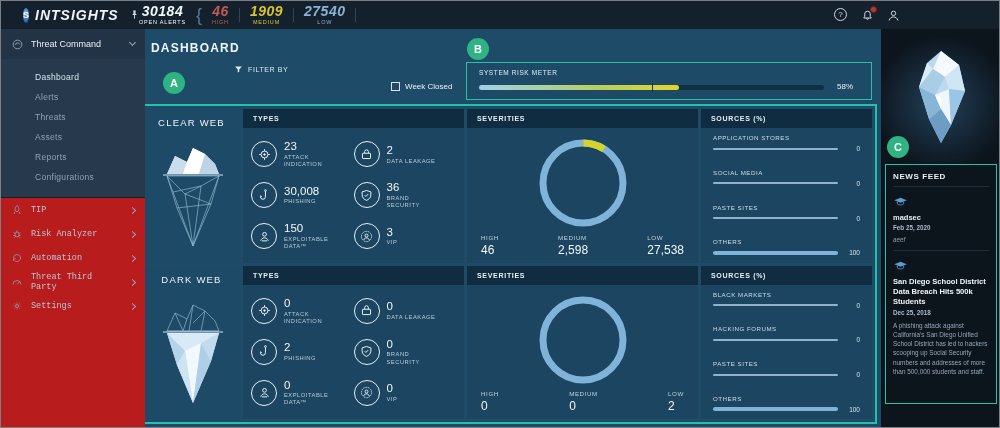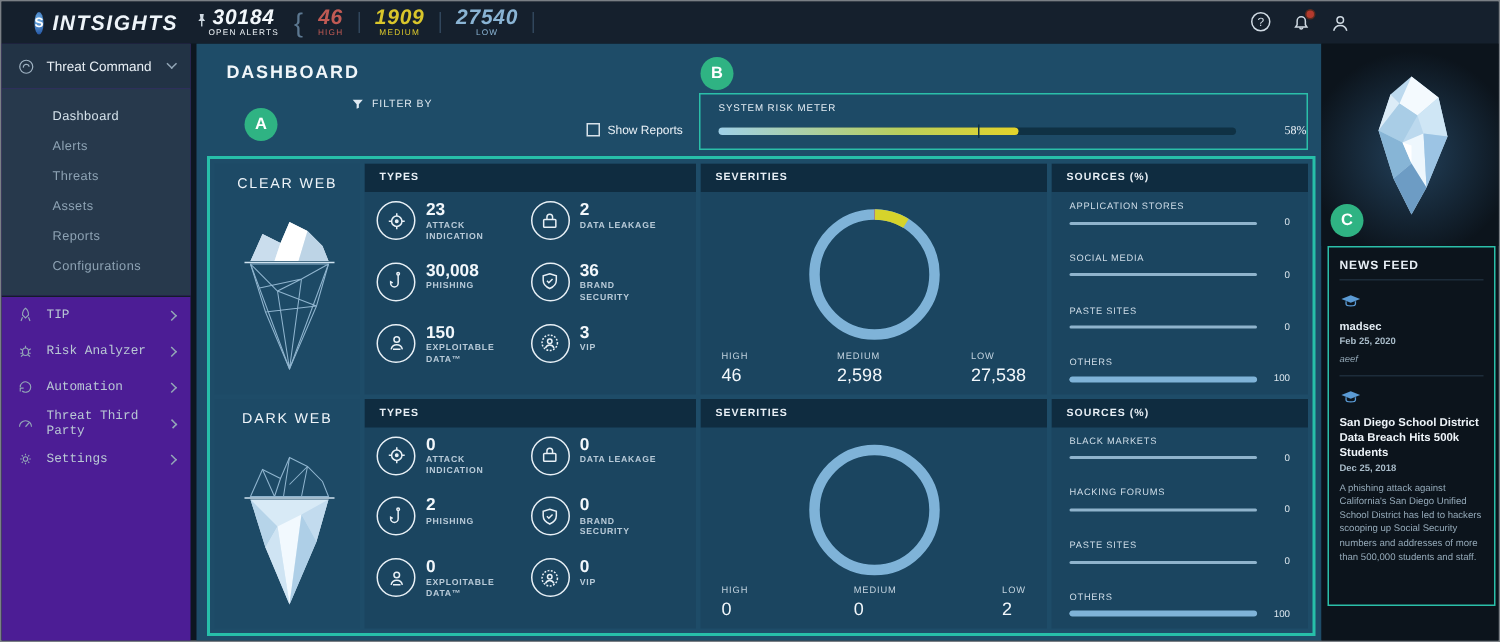--- a/index.html
+++ b/index.html
@@ -22,21 +22,21 @@
   .stat.low  .v, .stat.low  .l { color:#8ab4d4; }
   .brace { color:#5c7891; font-size:18px; font-weight:200; }
   .vdiv { width:1px; height:14px; background:#31465c; }
   .top-icons { position:absolute; right:100px; top:0; height:28px; display:flex; align-items:center; gap:11px; }
   .tico { width:15px; height:15px; color:#cfd9e2; position:relative; cursor:pointer; }
   .tico svg { width:15px; height:15px; stroke:#cfd9e2; fill:none; stroke-width:1.6; }
   .badge-dot { position:absolute; top:-2px; right:-2px; width:7px; height:7px; border-radius:50%; background:#b43a2e; border:1px solid #5c2a1e; }
   .help-circle { width:13px; height:13px; border:1.2px solid #cfd9e2; border-radius:50%; font-size:8px; display:flex; align-items:center; justify-content:center; color:#cfd9e2; }
 
   
-  .sidebar { position:absolute; left:0; top:28px; width:126px; height:400px; background:#4c1d95; z-index:4; }
+  .sidebar { position:absolute; left:0; top:28px; width:144px; height:400px; background:#b91c1c; z-index:4; }
   .side-head { display:flex; align-items:center; gap:7px; height:30px; padding:0 10px; color:#e8eff5; font-size:9px; cursor:pointer; background:#223345; }
   .side-head svg { width:13px; height:13px; stroke:#9fb2c2; fill:none; stroke-width:1.5; flex:0 0 auto; }
   .submenu { background:#27394c; padding:8px 0 10px 0; }
   .subitem { padding:5px 0 5px 34px; font-size:8.5px; color:#8ea3b4; letter-spacing:.3px; cursor:pointer; }
   .subitem.active { color:#d6e3ec; }
   .side-sec { border-top:1px solid #131d28; }
   .sideitem { display:flex; align-items:center; gap:8px; height:24px; padding:0 10px; color:#b9c8d4; font-size:8.5px; cursor:pointer;font-family:Liberation Mono, monospace; }
   .sideitem svg { width:12px; height:12px; stroke:#93a7b7; fill:none; stroke-width:1.5; flex:0 0 auto; }
   .chev { margin-left:auto; width:5px; height:5px; border-right:1.4px solid #93a7b7; border-bottom:1.4px solid #93a7b7; }
   .chev.right { transform:rotate(-45deg); }
@@ -51,31 +51,31 @@
   .fbtn { width:47px; height:17px; background:#141f2b; color:#e8eff5; font-size:8px; display:flex; align-items:center; justify-content:center; border-radius:2px; cursor:pointer; }
   .showclosed { position:absolute; left:260px; top:53px; display:flex; align-items:center; gap:5px; color:#eaf1f7; font-size:8px; cursor:pointer; }
   .cbx { width:9px; height:9px; border:1px solid #d7e2ea; background:transparent; }
   .ann { position:absolute; width:22px; height:22px; border-radius:50%; background:#2fb383; color:#fff; font-size:11px; font-weight:bold; display:flex; align-items:center; justify-content:center; z-index:6; }
 
   .riskmeter { position:absolute; left:335px; top:33px; width:406px; height:38px; border:1px solid #2bbfa9; background:#1d4a66; }
   .rm-title { position:absolute; left:12px; top:6px; color:#e4edf4; font-size:6.5px; letter-spacing:.6px; }
   .rm-track { position:absolute; left:12px; top:22px; width:345px; height:5px; background:#0f3144; border-radius:3px; }
   .rm-fill { height:5px; border-radius:3px; background:linear-gradient(90deg,#9fd0e8,#b8cf5e 60%,#e3d32a); }
   .rm-mark { position:absolute; left:50%; top:-2px; width:1px; height:9px; background:#0f3144; }
-  .rm-val { position:absolute; right:0; top:19px; color:#eaf1f7; font-size:8px;font-family:Liberation Serif, serif; }
+  .rm-val { position:absolute; right:18px; top:19px; color:#eaf1f7; font-size:8px; }
 
   .grid { position:absolute; left:7px; top:75px; width:739px; height:320px; border:2px solid #27bfa9; background:#1e4c68; padding:3px; display:grid; grid-template-rows:1fr 1fr; gap:3px; }
   .row { display:grid; grid-template-columns:97px 221px 231px 1fr; gap:3px; }
   .cell { background:#1b4560; position:relative; overflow:hidden; }
   .labelcol { background:#1d4a66; display:flex; flex-direction:column; align-items:center; padding-top:8px; }
   .weblabel { color:#eef4f9; font-size:9.5px; letter-spacing:1.2px; margin-bottom:4px; }
   .panel-h { height:19px; background:#0f2c40; color:#e8eff5; font-size:7px; font-weight:bold; letter-spacing:.7px; display:flex; align-items:center; padding-left:10px; }
 
   .types-body { display:grid; grid-template-columns:1fr 1fr; grid-template-rows:1fr 1fr 1fr; padding:6px 8px; height:calc(100% - 19px); }
-  .titem { display:flex; align-items:flex-start; gap:7px;font-weight:bold; }
+  .titem { display:flex; align-items:center; gap:7px; }
   .ticon { width:26px; height:26px; border:1.3px solid #e8f0f6; border-radius:50%; display:flex; align-items:center; justify-content:center; flex:0 0 auto; }
   .ticon svg { width:15px; height:15px; stroke:#e8f0f6; fill:none; stroke-width:1.6; }
   .tval { color:#f2f7fb; font-size:11.5px; line-height:1.1; }
   .tlab { color:#b9cbd9; font-size:5.8px; letter-spacing:.5px; max-width:58px; line-height:1.25; margin-top:1px; }
 
   .sev-body { height:calc(100% - 19px); position:relative; }
   .donut { position:absolute; left:50%; top:7px; transform:translateX(-50%); }
   .sev-stats { position:absolute; left:0; right:0; bottom:6px; display:flex; justify-content:space-between; padding:0 14px; }
   .sev-stat .sl { color:#c3d3df; font-size:6.2px; letter-spacing:.6px; }
   .sev-stat .sv { color:#f2f7fb; font-size:12px; margin-top:2px; }
@@ -230,21 +230,21 @@
     <div class="ann" style="left:32px; top:43px;">A</div>
 
     <div class="filterby">
       <svg viewBox="0 0 24 24">
           <path d="M3 4h18l-7 8v6l-4 2v-8z"></path>
         </svg>
       <span>FILTER BY</span>
     </div>
     <div class="showclosed">
       <span class="cbx"></span>
-      <span>Show Reports</span>
+      <span>Week Closed</span>
     </div>
 
     <div class="ann" style="left:336px; top:9px;">B</div>
 
     <div class="riskmeter">
       <div class="rm-title">SYSTEM RISK METER</div>
       <div class="rm-track">
         <div class="rm-fill" style="width: 58%;"></div>
         <div class="rm-mark"></div>
       </div>

